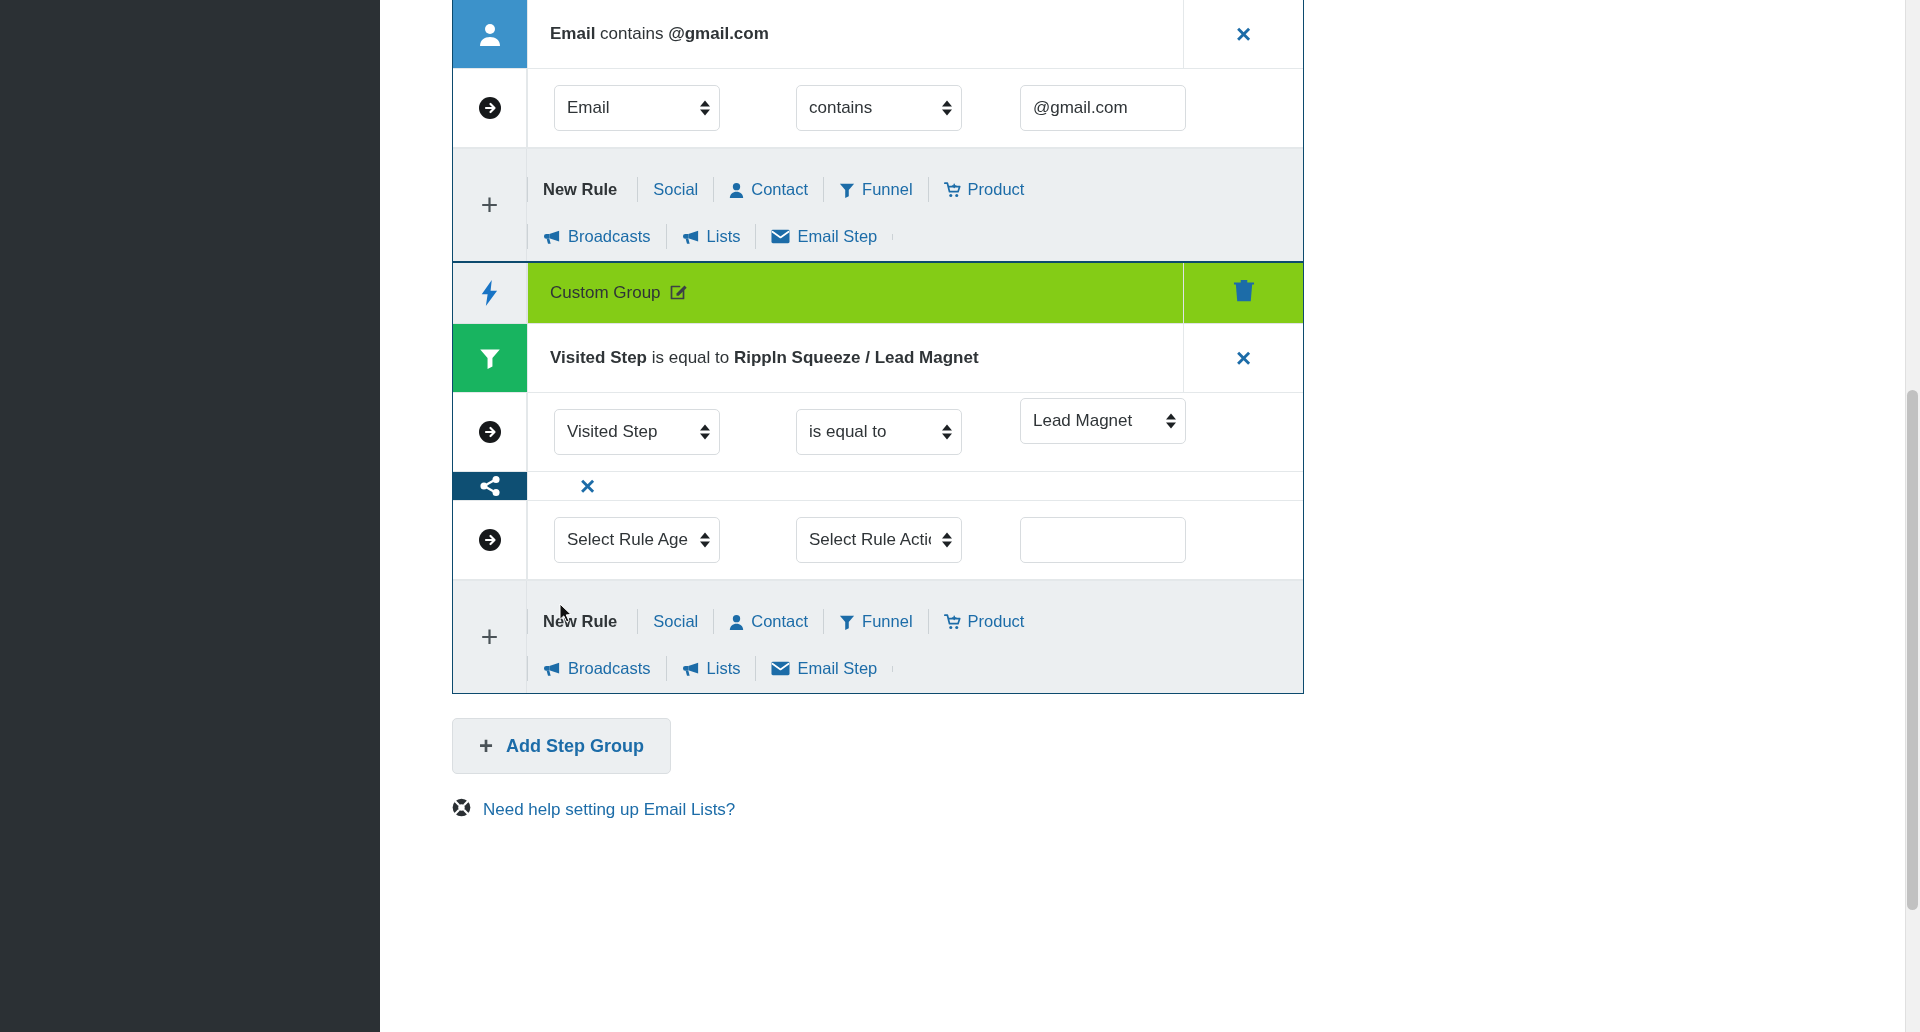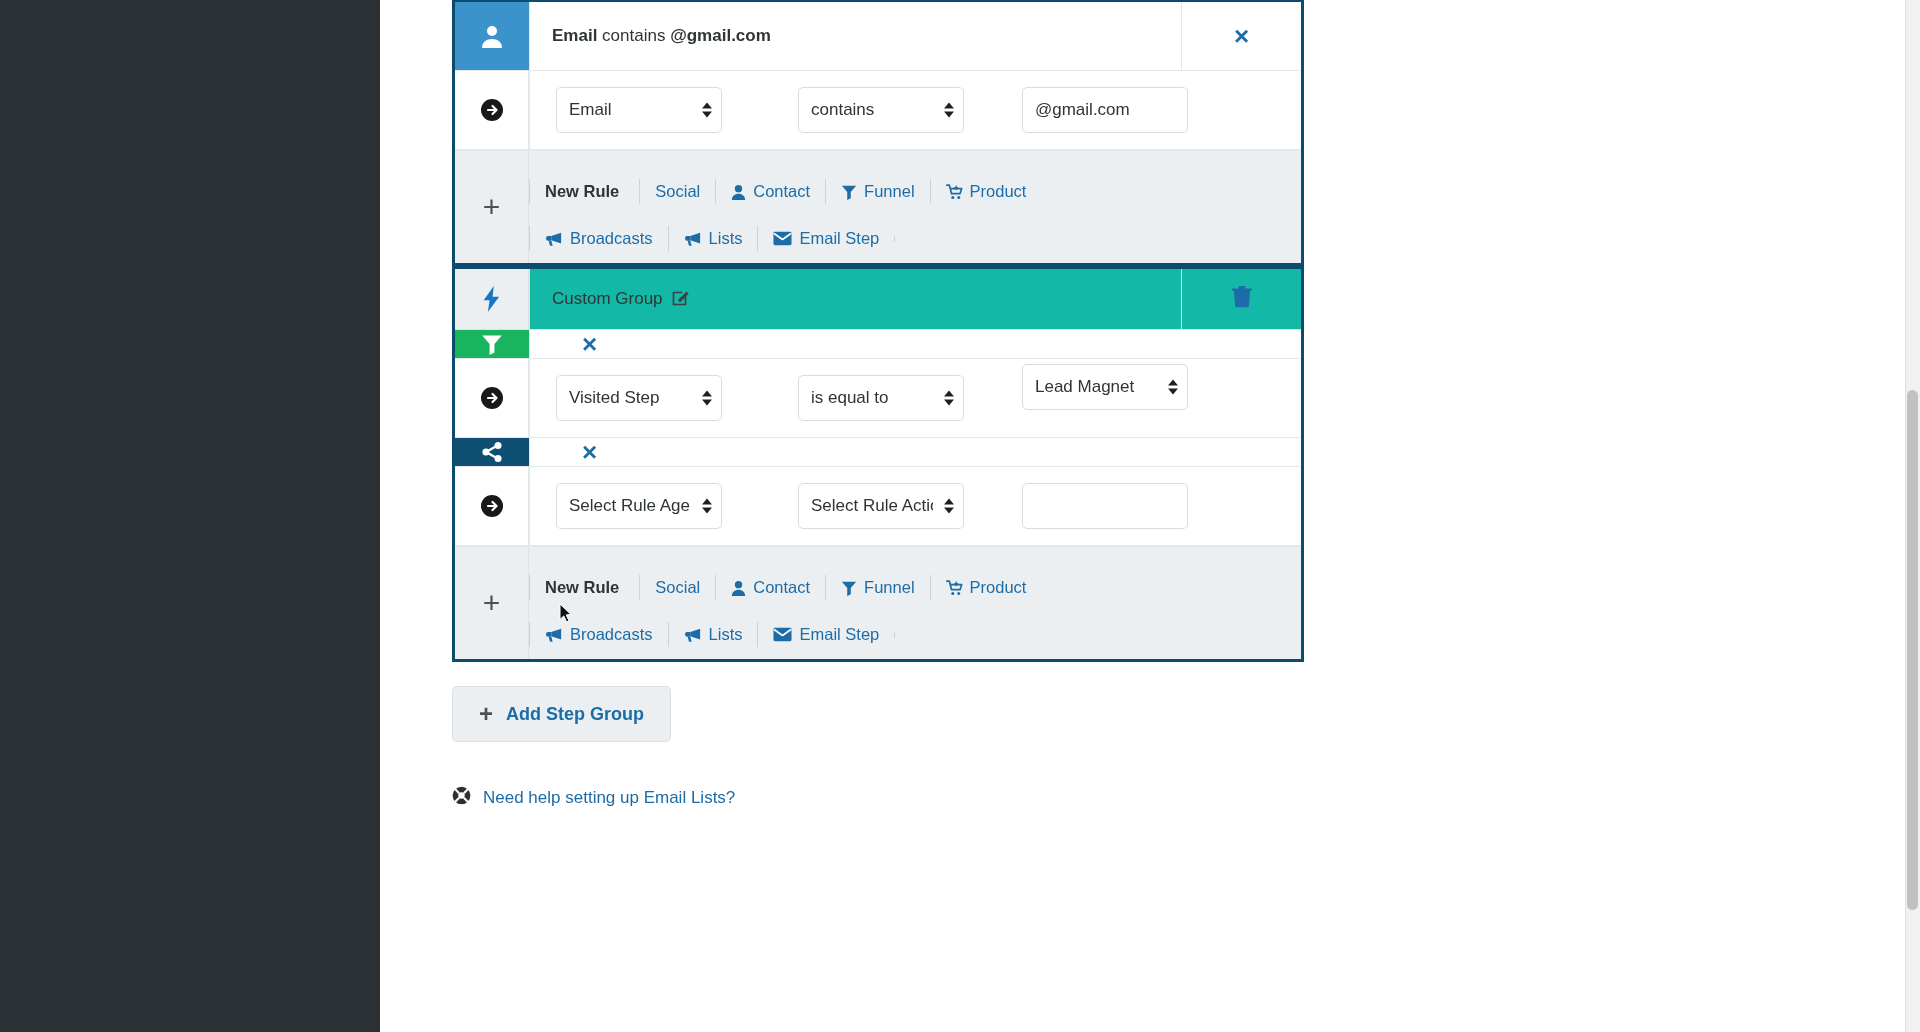--- a/index.html
+++ b/index.html
@@ -30,28 +30,28 @@
     overflow: hidden;
   }
   .inner {
     position: absolute;
     left: 72px; top: 0;
     width: 852px;
   }
 
   
   .rule-group {
-    border: 3px solid #0c4a6e;
+    border: 1px solid #0c4a6e;
     background: #ffffff;
     width: 852px;
   }
   .group-head {
     display: flex;
     align-items: stretch;
-    background: #14b8a6;
+    background: #84cc16;
     border-bottom: 1px solid #dfe3e6;
     min-height: 60px;
   }
   .row {
     display: flex;
     align-items: stretch;
     border-bottom: 1px solid #e4e8ea;
     background: #ffffff;
   }
   .row:last-child { border-bottom: none; }
@@ -262,21 +262,21 @@
   }
   .add-group .p {
     color: #4b5358;
     font-size: 24px;
     line-height: 1;
     font-weight: bold;
   }
 
   
   .help-wrap {
-    margin-top: 44px;
+    margin-top: 24px;
     display: flex;
     align-items: center;
     gap: 12px;
   }
   .help-link {
     font-size: 17px;
     color: #1c6ca8;
     text-decoration: none;
     cursor: pointer;
   }
@@ -475,20 +475,25 @@
           </div>
         </div>
 
         <div class="row">
           <div class="icon-cell green">
             <span>
               <svg width="22" height="22" viewBox="0 0 18 18">
                   <path d="M1 2h16l-6 7v7l-4 2V9z" fill="#fff"></path>
                 </svg>
             </span>
+          </div>
+          <div class="summary-cell">
+            <span><b>Visited Step</b>
+            <span>is equal to</span>
+            <b>Rippln Squeeze / Lead Magnet</b></span>
           </div>
           <div class="action-cell">
             <button class="x-btn">×</button>
           </div>
         </div>
 
         <div class="row">
           <div class="icon-cell plain">
             <span>
               <svg width="24" height="24" viewBox="0 0 24 24">

